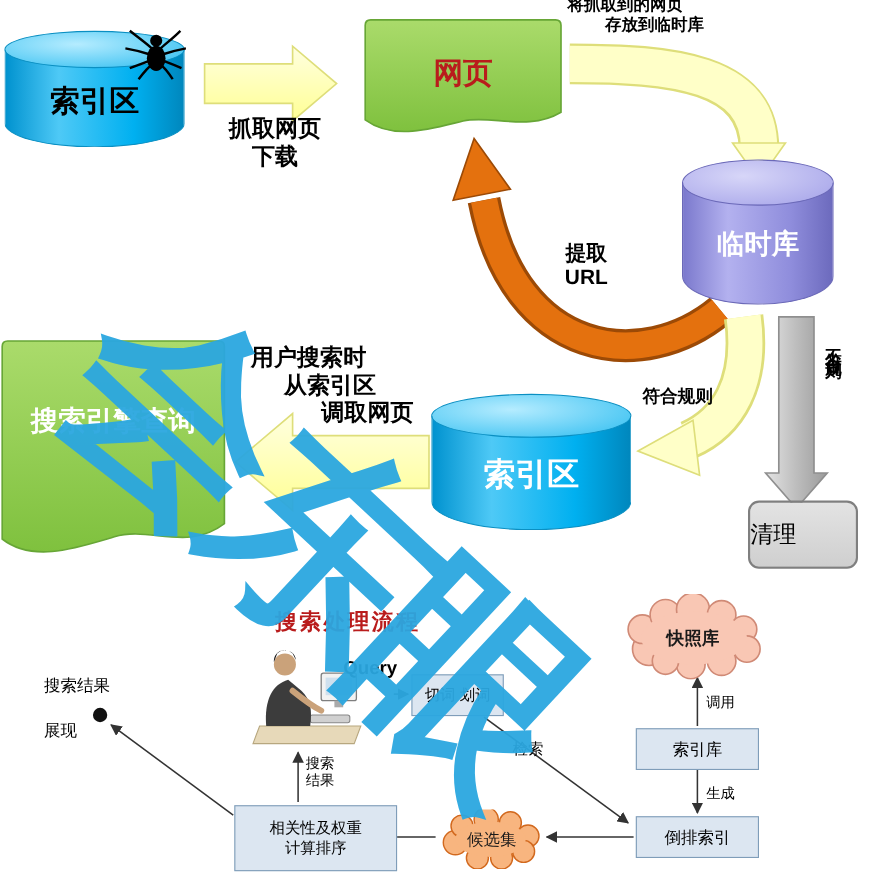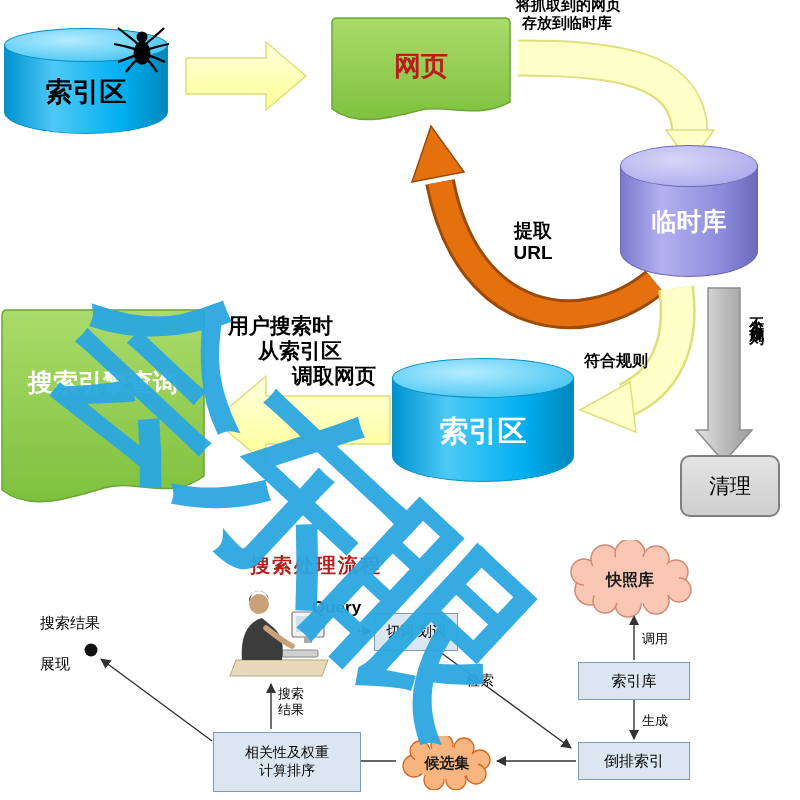--- a/index.html
+++ b/index.html
@@ -81,55 +81,59 @@
         <path d="M52,6 C44,14 38,18 33,23"></path>
         <path d="M57,22 C46,24 40,26 34,28"></path>
         <path d="M53,40 C44,36 38,34 33,32"></path>
         <path d="M45,50 C40,42 36,38 32,35"></path>
       </g>
       <circle cx="30" cy="15" r="5.5" fill="#000"></circle>
       <ellipse cx="30" cy="31" rx="8.5" ry="11.5" fill="#000"></ellipse>
     </svg>
   </div>
 
+  <div class="abs note" style="left:188px;top:106px;width:124px;font-size:21px;text-align:center;z-index:8">
+    <span style="display:block">抓取网页</span>
+    <span style="display:block">下载</span>
+  </div>
 
   <div class="abs" style="left:330px;top:16px;width:182px;height:118px;z-index:5">
     <svg width="182" height="118" viewBox="0 0 182 118">
       <defs>
         <linearGradient id="greenG1" x1="0" y1="0" x2="0" y2="1">
           <stop offset="0" stop-color="#aadb6b"></stop>
             <stop offset="1" stop-color="#7fc13e"></stop>
         </linearGradient>
       </defs>
       <path d="M7,2 H175 Q180,2 180,7 V86 C150,104 116,88 91,94 C62,101 28,112 2,93 V7 Q2,2 7,2 Z" fill="url(#greenG1)" stroke="#67a636" stroke-width="1.5"></path>
     </svg>
     <div class="abs lbl" style="left:0;right:0;top:32px;font-size:27px;color:#b91c1c">网页</div>
   </div>
 
   <div class="abs note" style="left:516px;top:-4px;width:200px;font-size:15px;z-index:8">
     <span style="display:block">将抓取到的网页</span>
-    <span style="display:block;margin-left:6px">存放到临时库</span>
+    <span style="display:block;margin-left:34px">存放到临时库</span>
   </div>
 
   <div class="abs note" style="left:498px;top:220px;width:70px;font-size:19px;text-align:center;z-index:8">
     <span style="display:block">提取</span>
     <span style="display:block">URL</span>
   </div>
 
   <div class="abs" style="left:620px;top:145px;width:138px;height:132px;z-index:5">
     <div class="cylB" style="top:21px;background:linear-gradient(90deg,#7b79cd,#b3b1ef 30%,#8f8ddc 72%,#6c6abd);border:1px solid #6b69b8;border-top:none;border-radius:0 0 50% 50%/0 0 26px 26px"></div>
     <div class="cylT" style="height:42px;background:radial-gradient(ellipse at 40% 35%,#d7d6f8,#a3a1e8);border:1px solid #6b69b8;box-sizing:border-box"></div>
     <div class="abs lbl" style="left:0;right:0;top:60px;font-size:25px;color:#fff">临时库</div>
   </div>
 
   <div class="abs note" style="left:584px;top:352px;font-size:16px;z-index:8">符合规则</div>
 
   <div class="abs note vtext" style="left:748px;top:306px;font-size:15px;letter-spacing:3px;z-index:8">不符合规则</div>
 
-  <div class="abs" style="left:680px;top:455px;width:96px;height:58px;background:linear-gradient(#e3e3e3,#cfcfcf);border:2px solid #7f7f7f;border-radius:10px;display:flex;align-items:center;justify-content:center;z-index:5">
+  <div class="abs" style="left:680px;top:455px;width:96px;height:58px;background:linear-gradient(#e3e3e3,#cfcfcf);border:2px solid #7f7f7f;border-radius:10px;display:flex;align-items:center;justify-content:flex-start;z-index:5">
     <span style="font-size:21px;color:#000">清理</span>
   </div>
 
   <div class="abs" style="left:392px;top:358px;width:182px;height:124px;z-index:5">
     <div class="cylB" style="top:20px;background:linear-gradient(90deg,#0092cf,#4ec9f6 30%,#00b0f0 72%,#0087bd);border:1px solid #0a8fc2;border-top:none;border-radius:0 0 50% 50%/0 0 26px 26px"></div>
     <div class="cylT" style="height:40px;background:radial-gradient(ellipse at 40% 35%,#b5ecff,#2ebdf0);border:1px solid #0a8fc2;box-sizing:border-box"></div>
     <div class="abs lbl" style="left:0;right:0;top:54px;font-size:29px;color:#fff">索引区</div>
   </div>
 
   <div class="abs note" style="left:228px;top:314px;width:190px;font-size:21px;z-index:8">
@@ -213,21 +217,21 @@
           <circle cx="22" cy="15" r="10"></circle>
           <circle cx="44" cy="9" r="11"></circle>
         <circle cx="66" cy="12" r="10"></circle>
           <circle cx="82" cy="24" r="10"></circle>
           <circle cx="78" cy="38" r="10"></circle>
         <circle cx="58" cy="44" r="10"></circle>
           <circle cx="36" cy="44" r="10"></circle>
       </g>
       <ellipse cx="48" cy="27" rx="32" ry="16" fill="#f8b57f"></ellipse>
     </svg>
-    <div class="abs lbl" style="left:0;right:0;top:18px;font-size:15px;color:#1a1a1a;font-weight:bold">候选集</div>
+    <div class="abs lbl" style="left:0;right:0;top:18px;font-size:15px;color:#1a1a1a;font-weight:normal">候选集</div>
   </div>
 
   <div class="abs box" style="left:213px;top:732px;width:148px;height:60px;font-size:14px;z-index:6">
     <div>
       <span style="display:block">相关性及权重</span>
       <span style="display:block">计算排序</span>
     </div>
   </div>
 
   <div class="abs" style="left:278px;top:686px;font-size:13px;color:#000;line-height:1.25;z-index:8">

